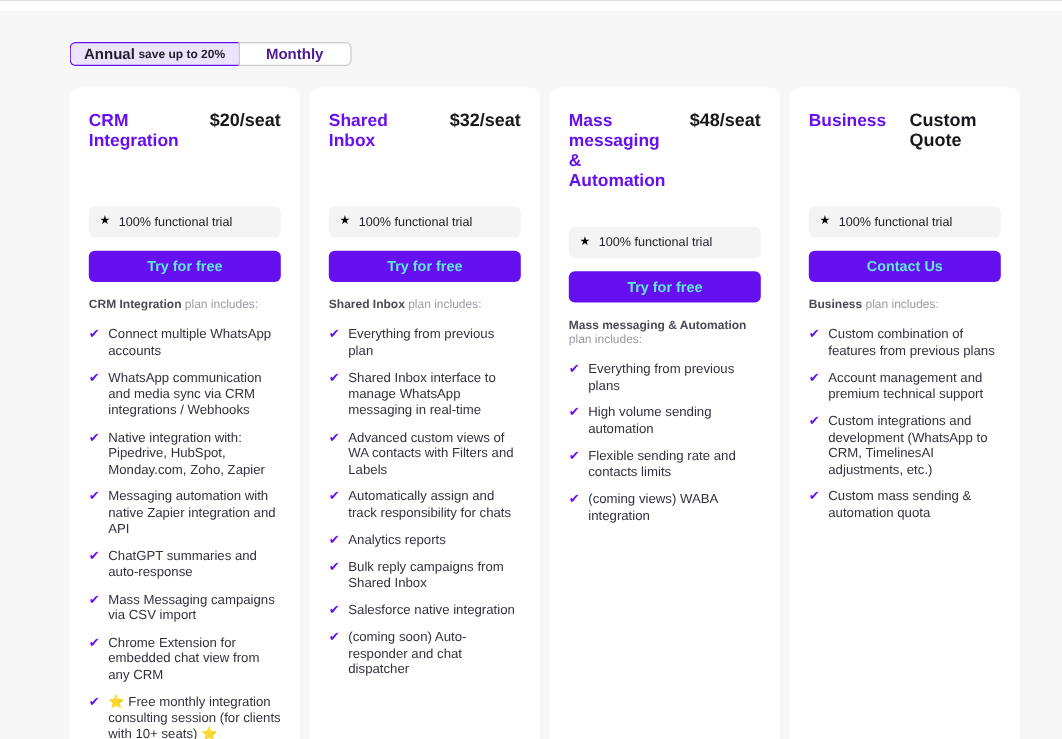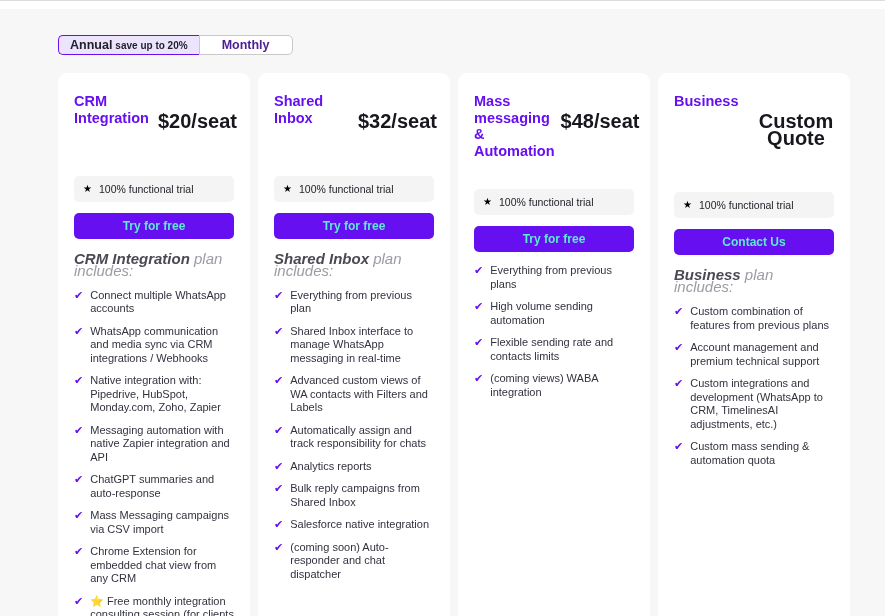--- a/index.html
+++ b/index.html
@@ -75,25 +75,24 @@
   .plan-name {
     color: #6610f2;
     font-weight: bold;
     font-size: 14.5px;
     line-height: 16.5px;
     max-width: 86px;
   }
   .plan-price {
     color: #17171d;
     font-weight: bold;
-    font-size: 20px;
+    font-size: 15px;
     line-height: 16.5px;
-    text-align: center;
+    text-align: left;
     max-width: 76px;
-    margin-top: 20px;
   }
 
   .head-spacer { flex: 0 0 auto; }
 
   .trial-badge {
     height: 26px;
     background: #f4f4f5;
     border-radius: 5px;
     display: flex; align-items: center;
     padding: 0 9px;
@@ -110,23 +109,22 @@
     border-radius: 5px;
     color: #5eead4;
     font-size: 12px;
     font-weight: bold;
     cursor: pointer;
     display: flex; align-items: center; justify-content: center;
   }
 
   .includes {
     margin-top: 14px;
-    font-size: 15px;
+    font-size: 10px;
     line-height: 12px;
-    font-style: italic;
   }
   .includes .plan { color: #4a4a55; font-weight: bold; }
   .includes .rest { color: #9b9ba4; }
 
   .feat-list {
     margin-top: 12px;
     list-style: none;
     display: flex; flex-direction: column; gap: 9px;
   }
   .feat {
@@ -255,20 +253,21 @@
         <div class="card-head">
           <div class="plan-name">Mass messaging &amp; Automation</div>
           <div class="plan-price">$48/seat</div>
         </div>
         <div class="head-spacer" style="height: 30px;"></div>
         <div class="trial-badge">
           <span class="star-icon">★</span>
           <span class="trial-text">100% functional trial</span>
         </div>
         <button class="cta">Try for free</button>
+        <div class="includes"><span class="plan">Mass messaging &amp; Automation</span><span class="rest"> plan includes:</span></div>
         <ul class="feat-list">
           <li class="feat">
             <span class="check-icon">✔</span>
             <span>Everything from previous plans</span>
           </li>
           <li class="feat">
             <span class="check-icon">✔</span>
             <span>High volume sending automation</span>
           </li>
           <li class="feat">

